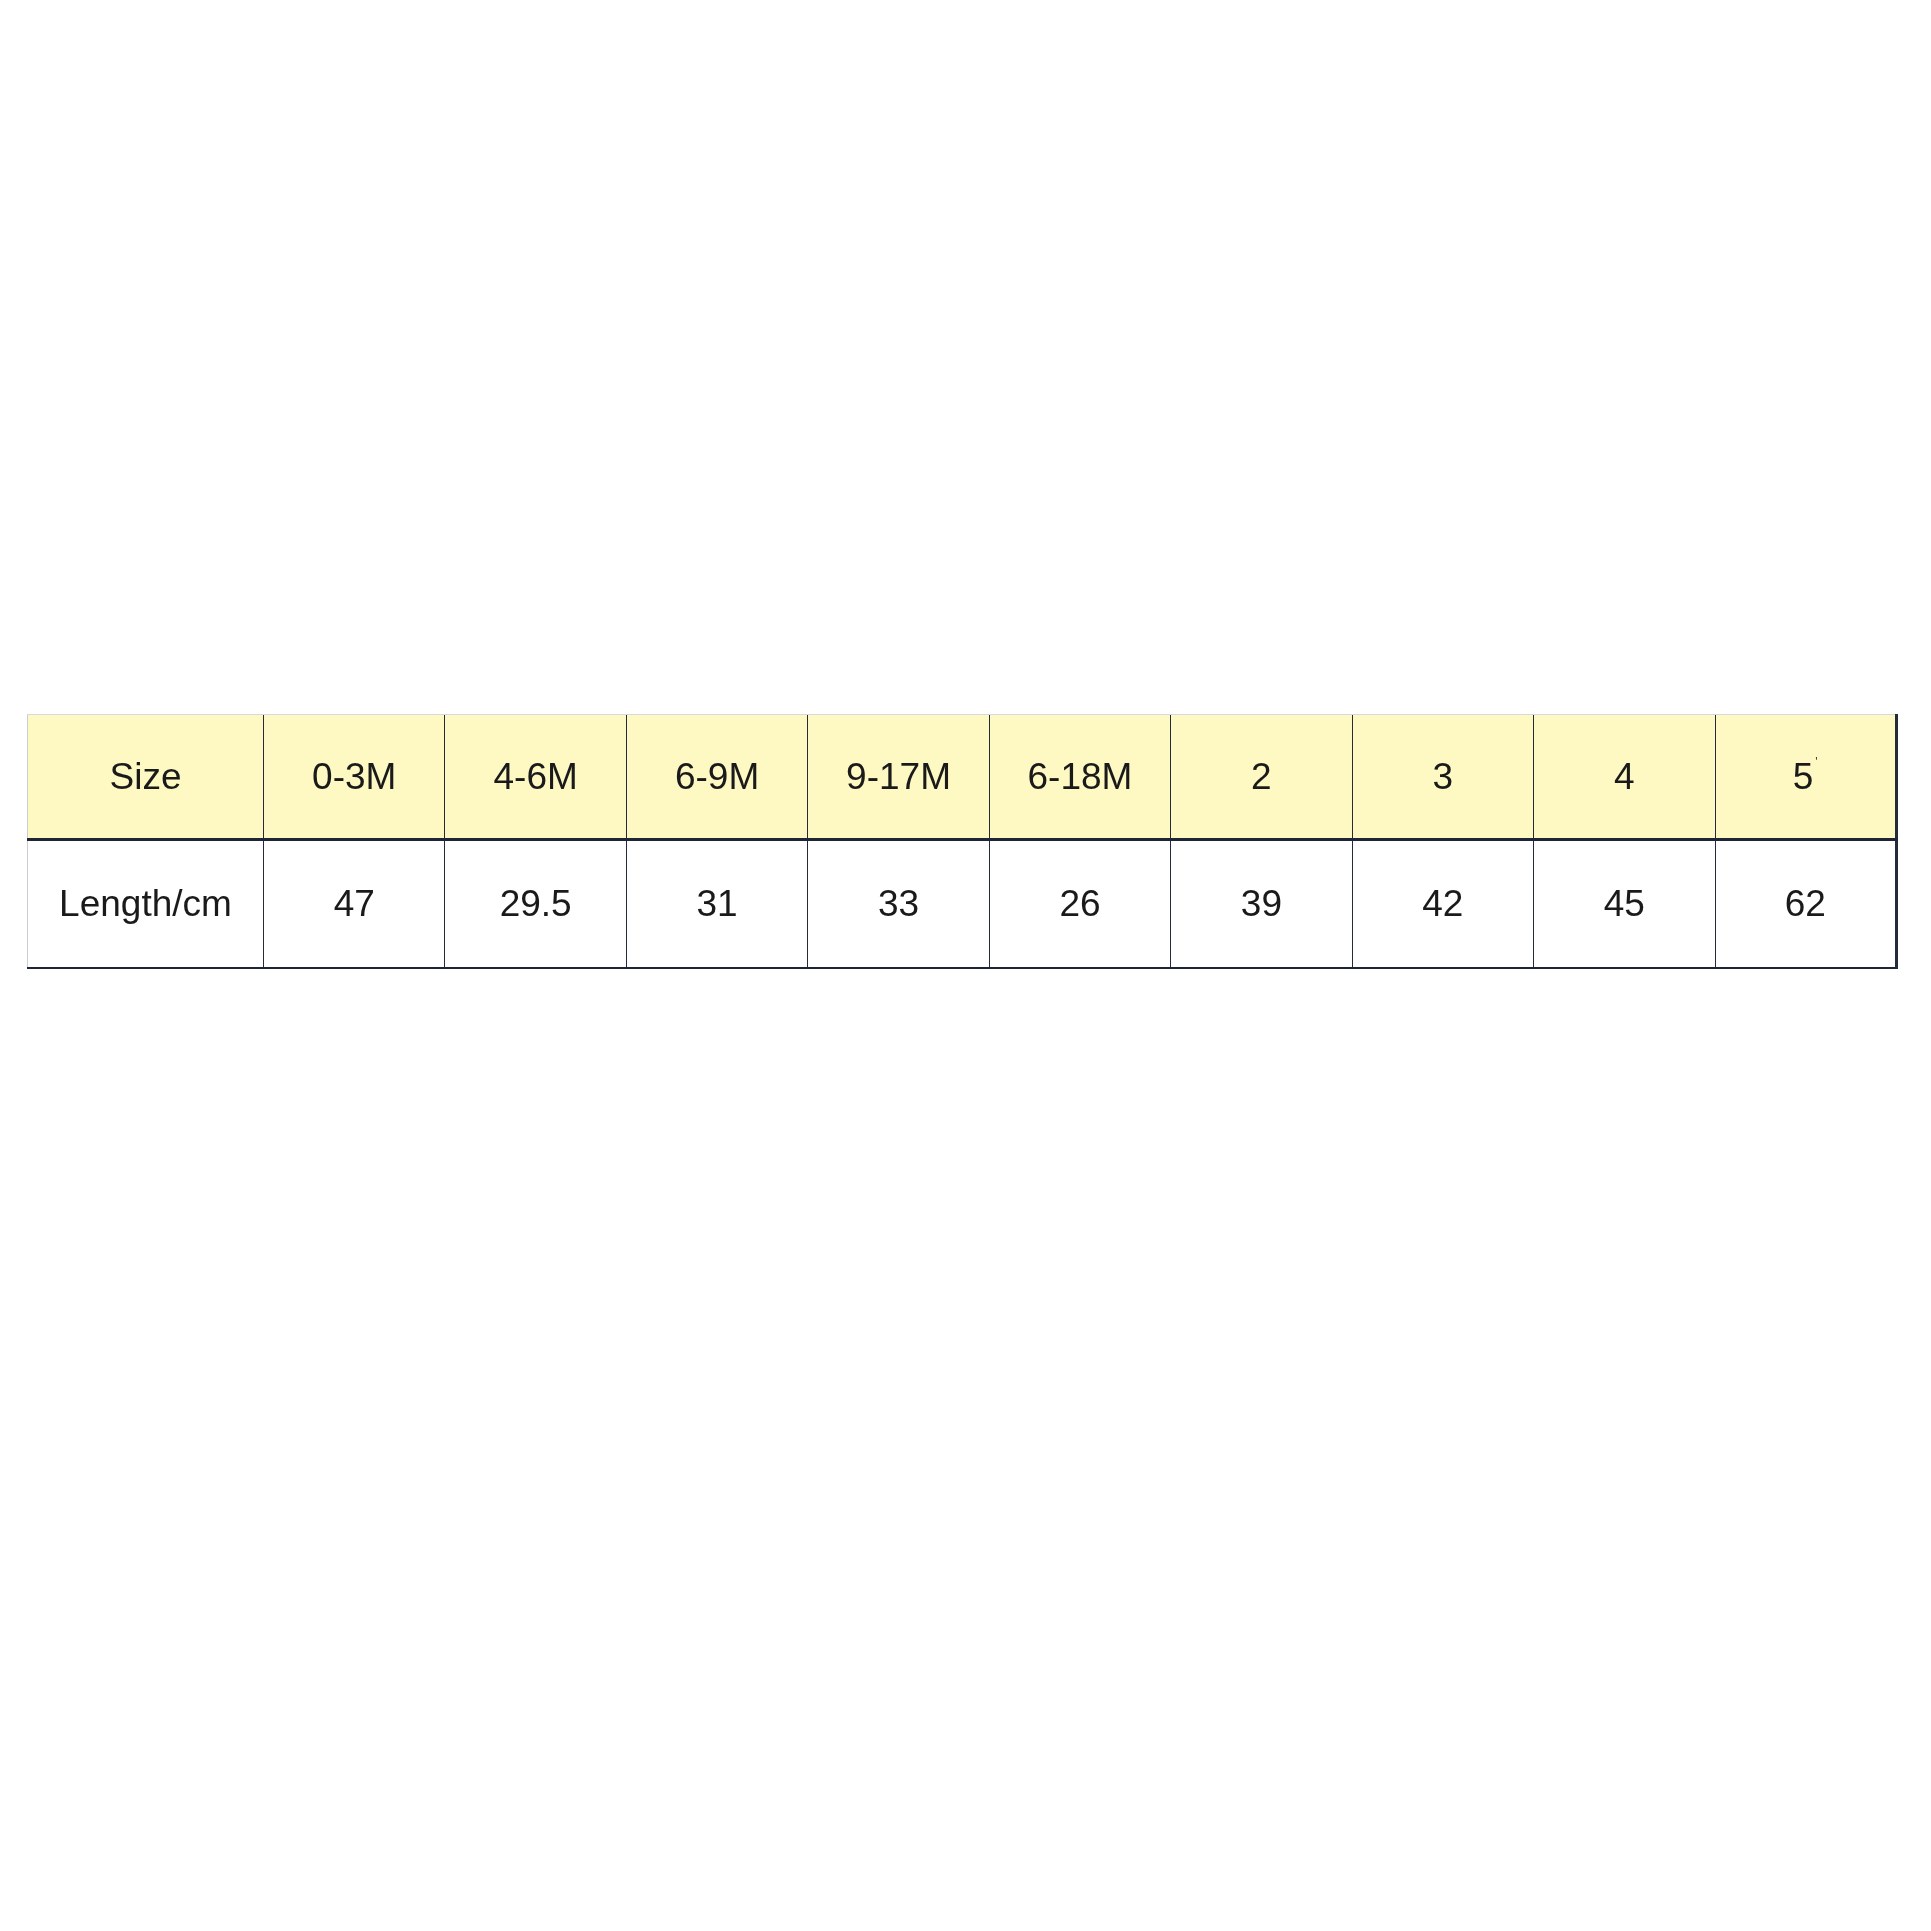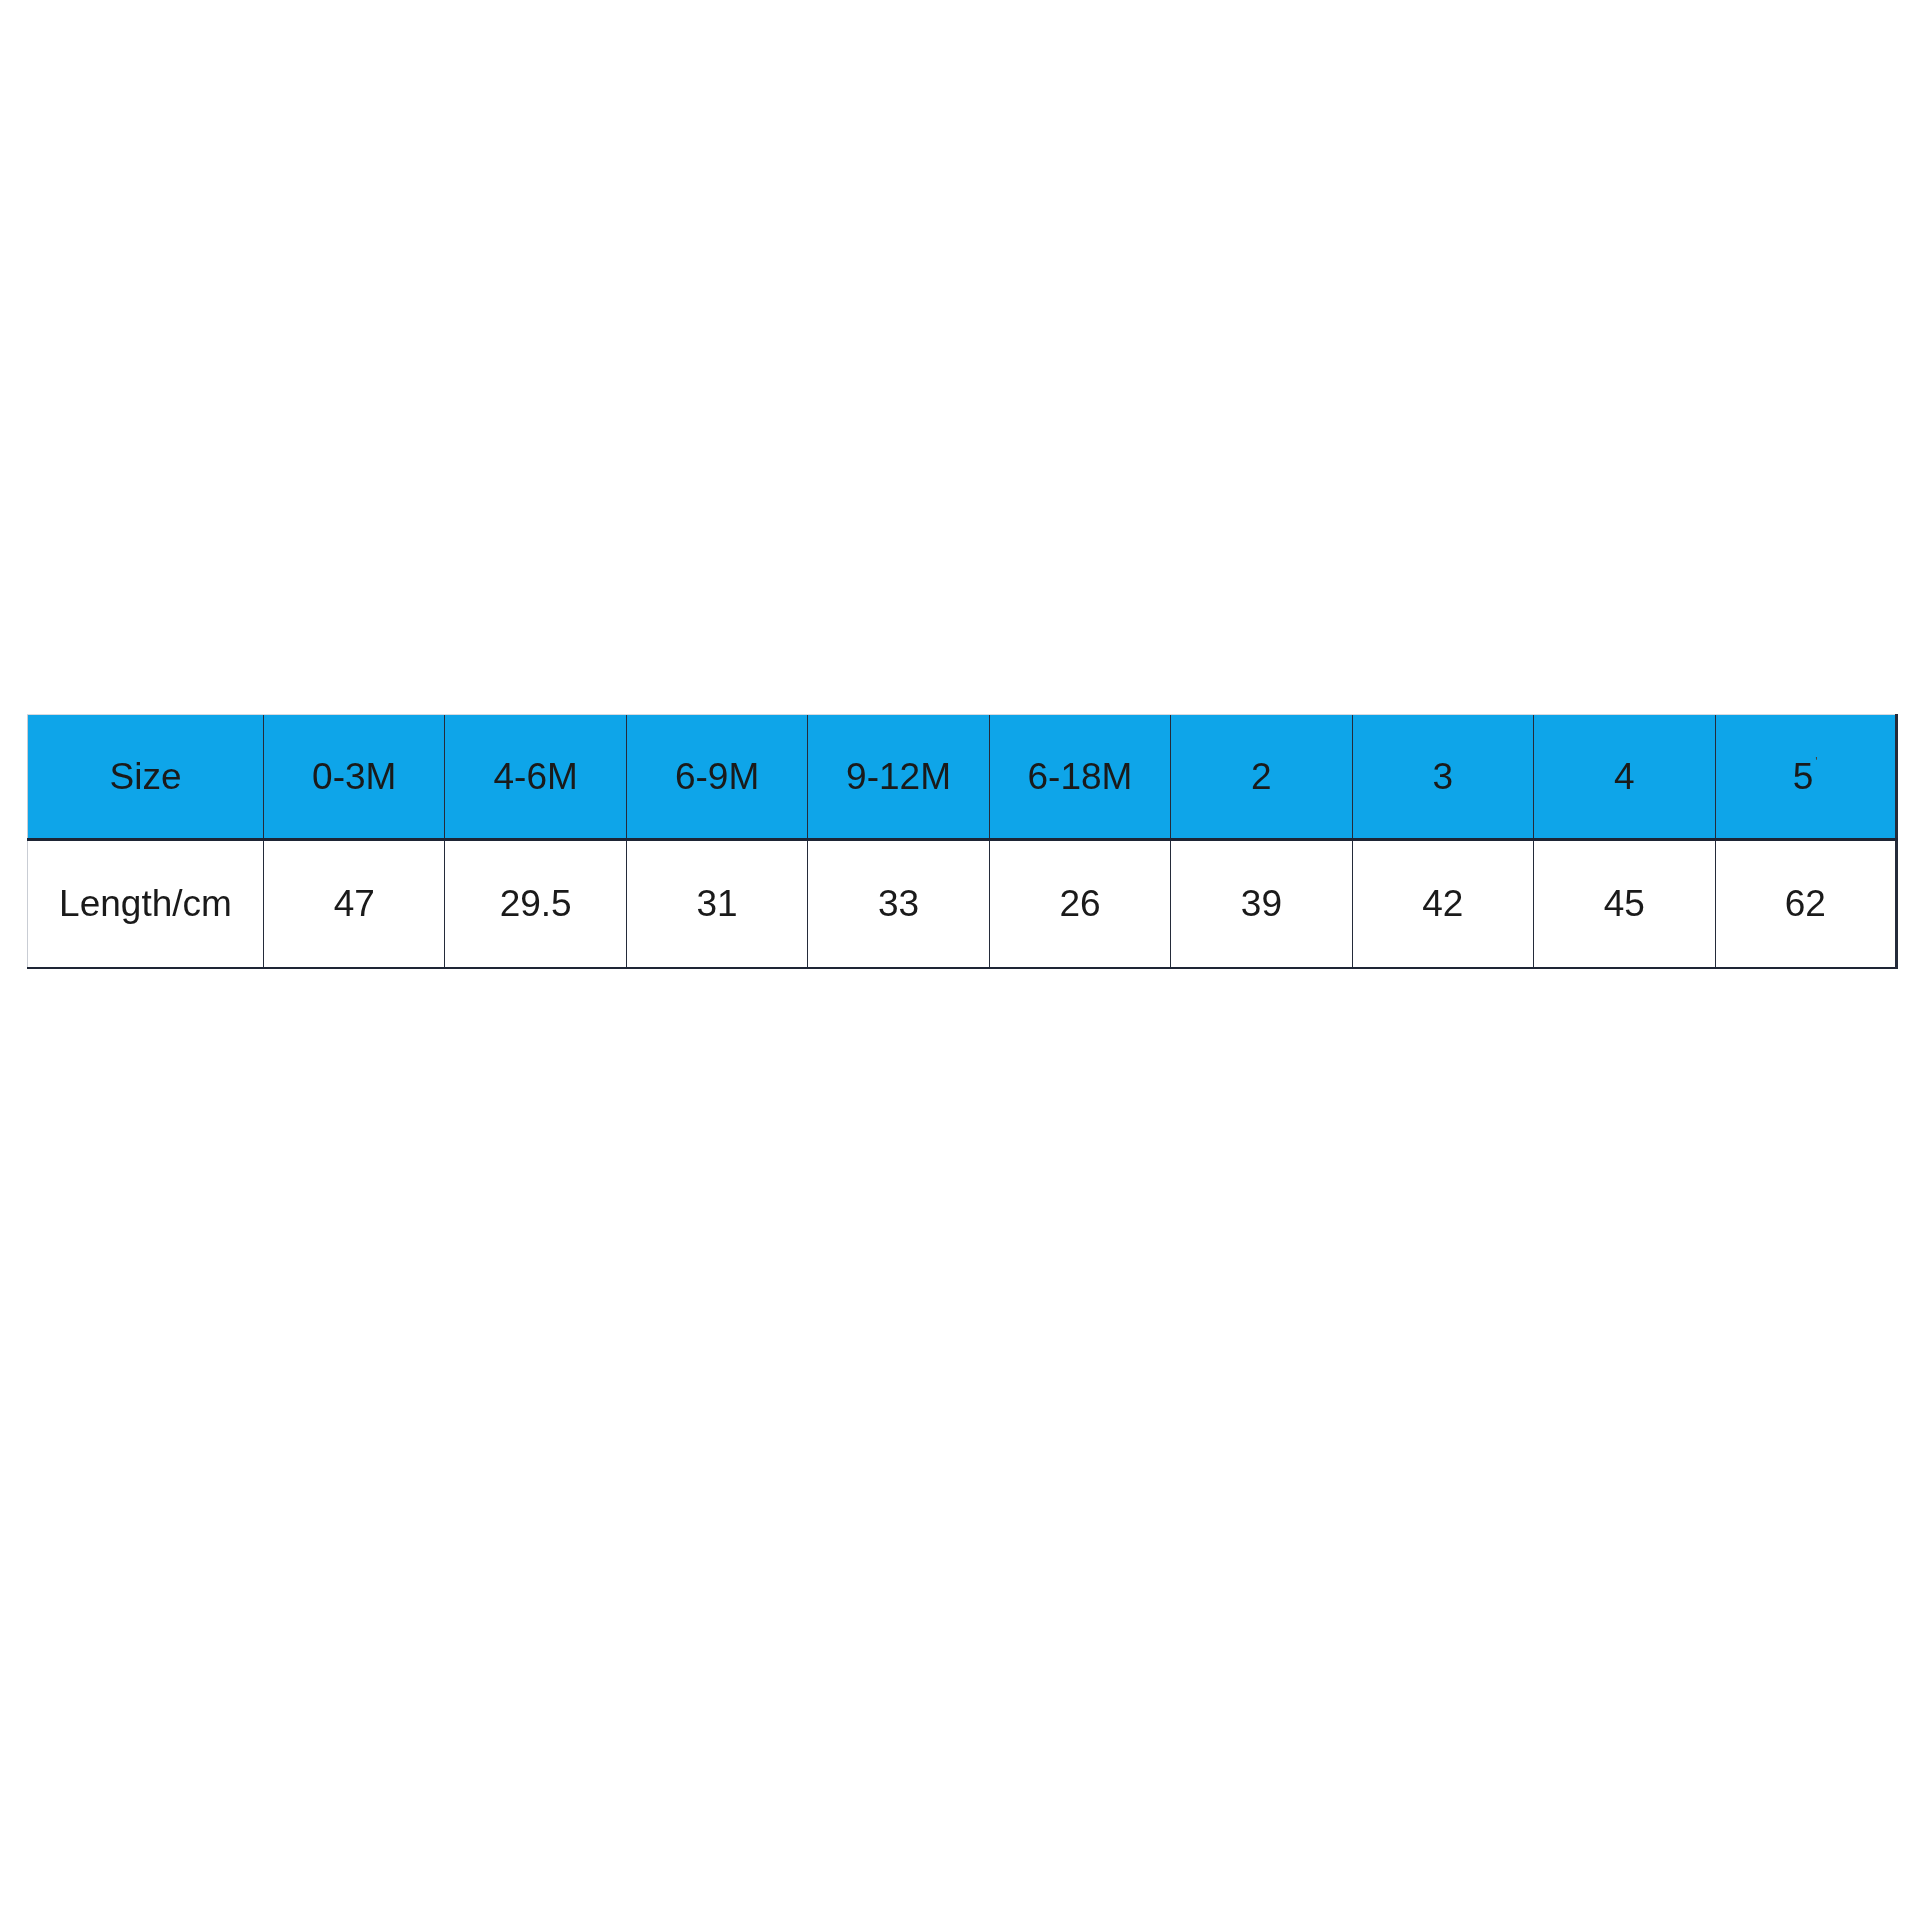--- a/index.html
+++ b/index.html
@@ -36,21 +36,21 @@
   }
   .size-chart th:first-child,
   .size-chart td:first-child {
     border-left: 1px solid #c9cdd4;
   }
   .size-chart th:last-child,
   .size-chart td:last-child {
     border-right: 3.9px solid #242b3a;
   }
   .size-chart thead th {
-    background: #0ea5e9;
+    background: #fef9c3;
     border-top: 1px solid #d6dae0;
     border-bottom: 3.9px solid #1e2535;
     height: 123px;
   }
   .size-chart tbody tr.row-length td {
     border-bottom: 2.9px solid #1e2535;
   }
   .size-chart tbody tr.row-chest td {
     border-bottom: 2.9px solid #20262f;
   }
@@ -76,21 +76,21 @@
       <col>
       <col>
       <col>
   </colgroup>
   <thead>
     <tr>
       <th>Size</th>
       <th>0-3M</th>
       <th>4-6M</th>
       <th>6-9M</th>
-      <th>9-12M</th>
+      <th>9-17M</th>
       <th>6-18M</th>
       <th>2</th>
       <th>3</th>
       <th>4</th>
       <th><span>5</span><span class="tick">'</span></th>
     </tr>
   </thead>
   <tbody>
     <tr class="row-length">
       <td>Length/cm</td>

